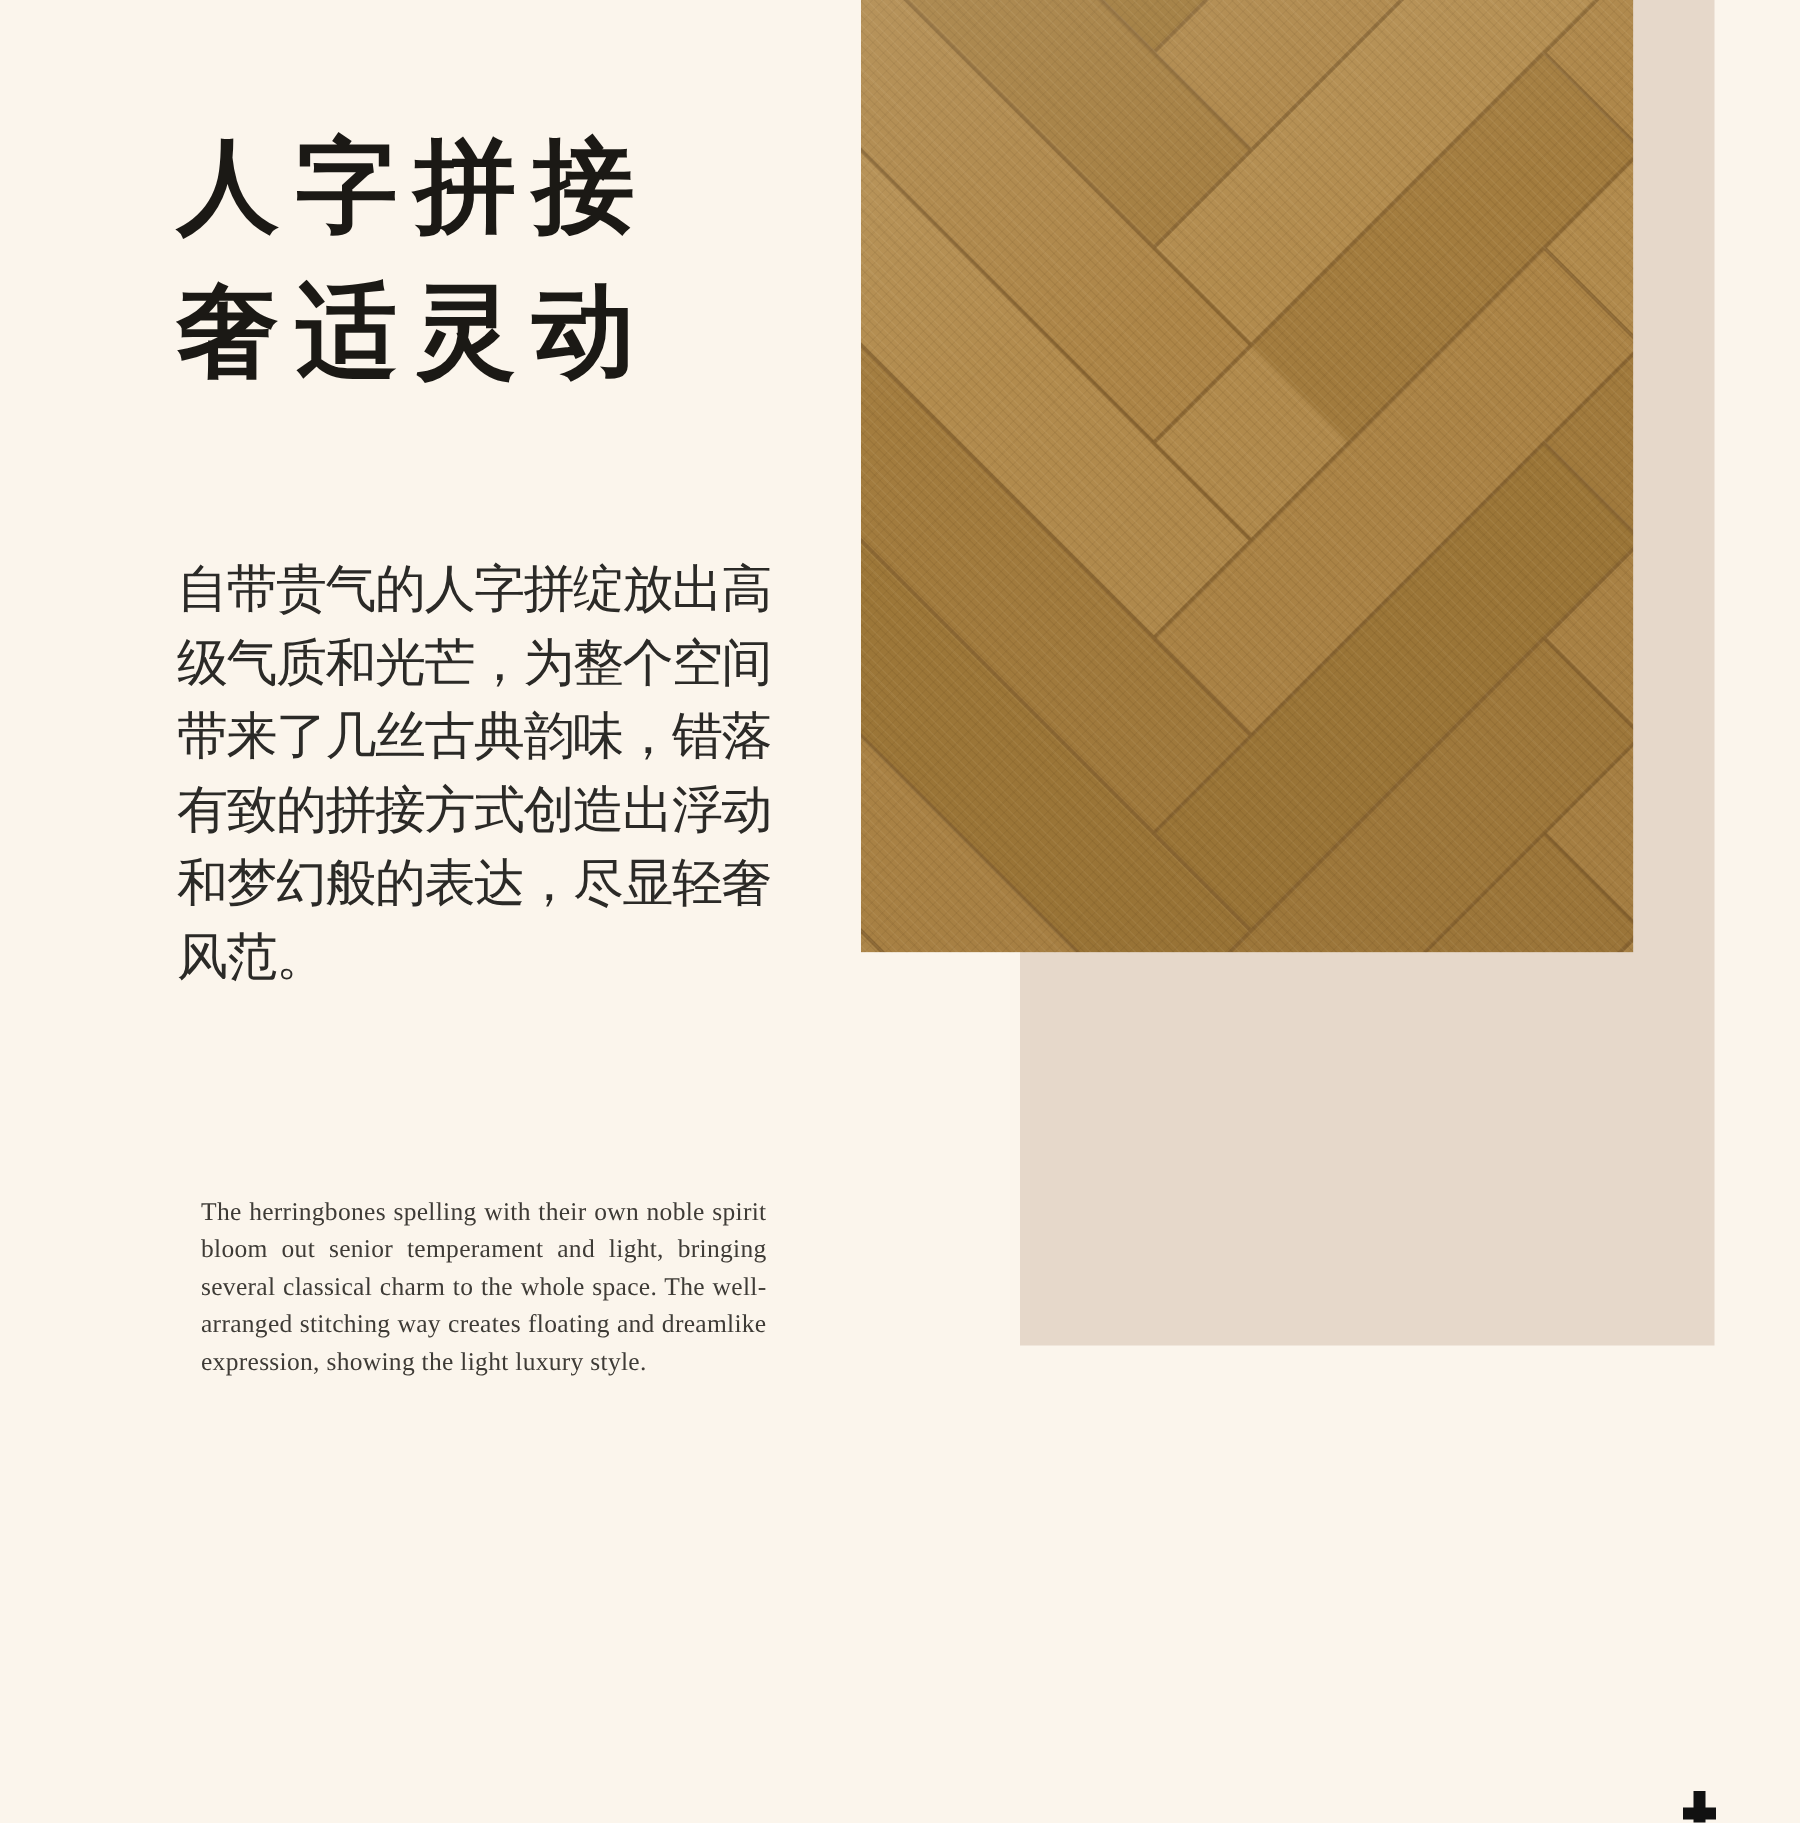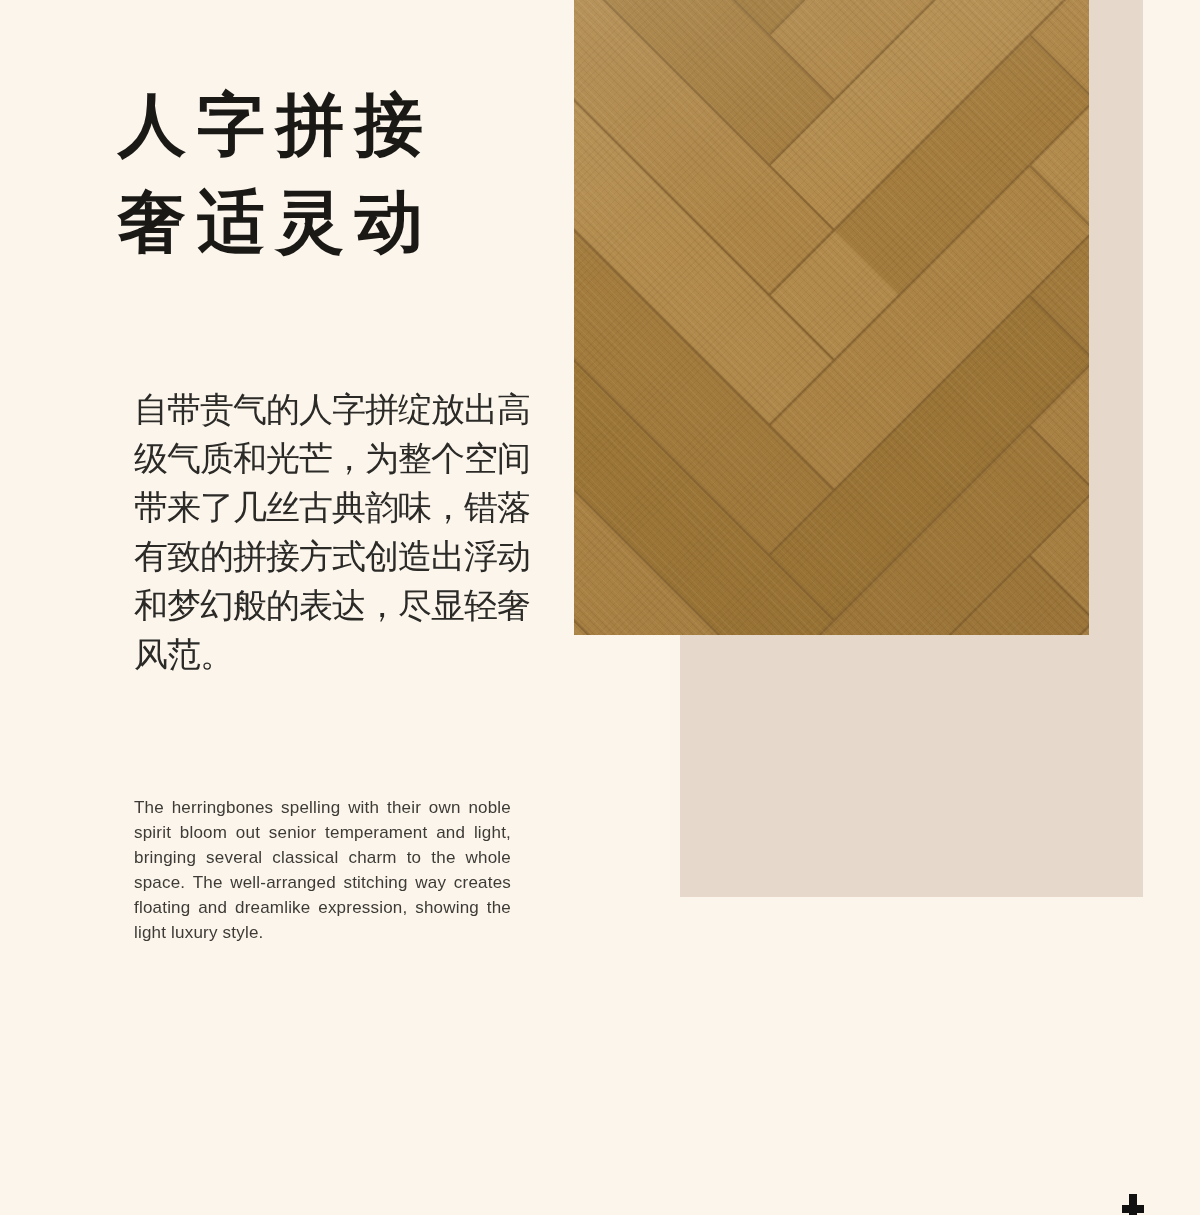--- a/index.html
+++ b/index.html
@@ -2,21 +2,21 @@
 <html><head>
 <meta charset="utf-8">
 <style>
   html, body { margin: 0; padding: 0; }
   body {
     width: 1200px; height: 1215px;
     position: relative; overflow: hidden;
     background: #FBF5EC;
     font-family: "Liberation Sans", "DejaVu Sans", sans-serif;
   }
-  .page { position: absolute; inset: 0; }
+  .page { position: absolute; inset: 0; font-family: Liberation Serif, serif; }
 
   
   .accent-panel {
     position: absolute; left: 680px; top: 0; width: 463px; height: 897px;
     background: #E6D8CA;
   }
 
   
   .wood {
     position: absolute; left: 574px; top: 0; width: 515px; height: 635px;
@@ -33,21 +33,21 @@
     content: ""; position: absolute; inset: 0;
     background: linear-gradient(160deg, rgba(255,250,236,0.12), rgba(255,250,236,0) 35%, rgba(80,50,10,0.05) 72%, rgba(80,50,10,0.10));
   }
 
   .heading {
     position: absolute; left: 118px; top: 76px; margin: 0;
     font-size: 68px; line-height: 97px; font-weight: 700;
     letter-spacing: 11px; color: #1B1915; white-space: pre-line;
   }
   .zh {
-    position: absolute; left: 118px; top: 369px; margin: 16px;
+    position: absolute; left: 118px; top: 369px; margin: 0;
     font-size: 34px; line-height: 49px; font-weight: 400;
     letter-spacing: -1px; color: #2B2A27; white-space: pre-line;
   }
   .en {
     position: absolute; left: 118px; top: 779px; margin: 16px; width: 377px;
     font-size: 17px; line-height: 25px; letter-spacing: 0.2px;
     color: #3E3B36; text-align: justify;
   }
 
   

